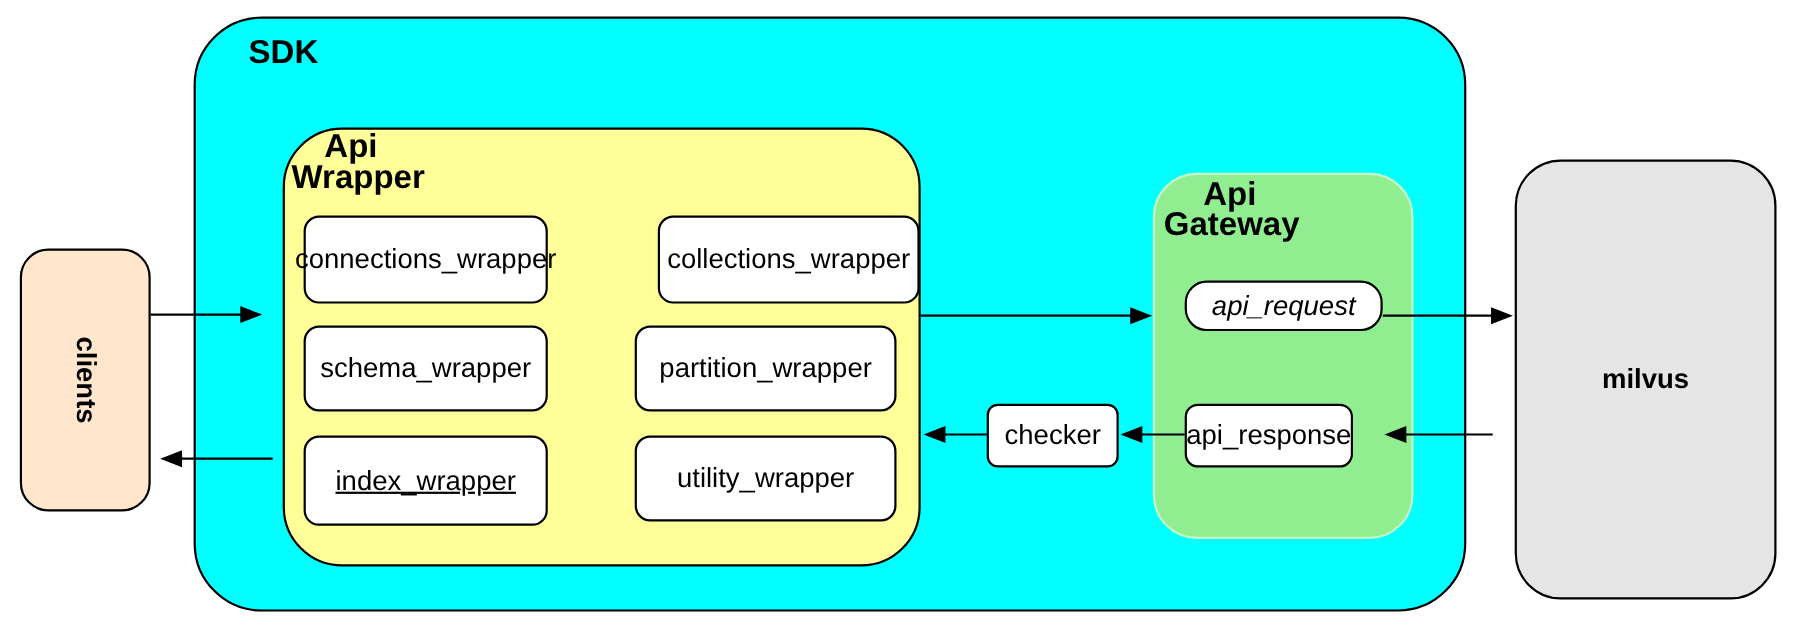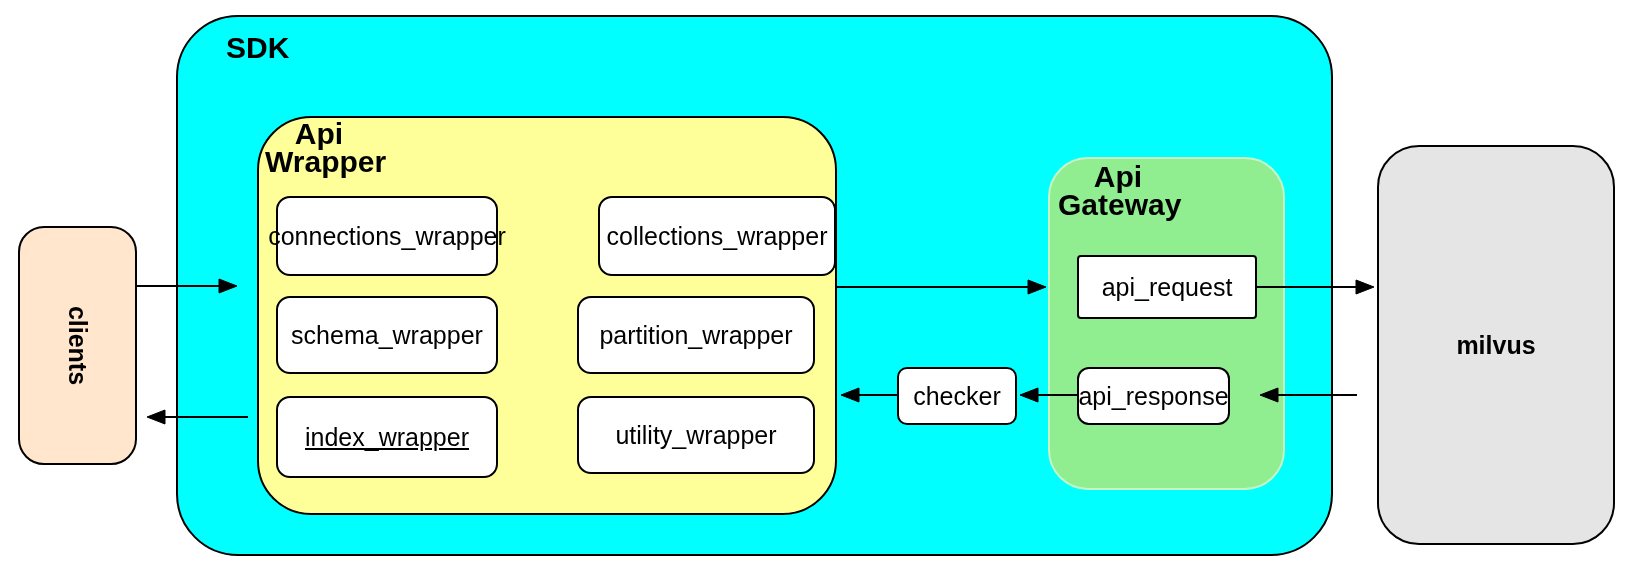--- a/index.html
+++ b/index.html
@@ -46,21 +46,21 @@
   .milvus     { left: 1377px;top: 145px; width: 238px;  height: 400px; border-radius: 42px; }
   .clients    { left: 18px;  top: 226px; width: 119px;  height: 239px; border-radius: 26px; }
   
   .wnode      { background: #ffffff; border-radius: 14px; }
   .m-connections { left: 276px; top: 196px; width: 222px; height: 80px; }
   .m-collections { left: 598px; top: 196px; width: 238px; height: 80px; }
   .m-schema      { left: 276px; top: 296px; width: 222px; height: 78px; }
   .m-partition   { left: 577px; top: 296px; width: 238px; height: 78px; text-align: right; }
   .m-index       { left: 276px; top: 396px; width: 222px; height: 82px; text-decoration: underline; }
   .m-utility     { left: 577px; top: 396px; width: 238px; height: 78px; }
-  .api-request   { left: 1077px; top: 255px; width: 180px; height: 64px; border-radius: 4px; }
+  .api-request   { left: 1077px; top: 255px; width: 180px; height: 46px; border-radius: 20px; font-style: italic; }
   .api-response  { left: 1077px; top: 367px; width: 153px; height: 58px; border-radius: 12px; }
   .checker       { left: 897px;  top: 367px; width: 120px; height: 58px; border-radius: 10px; }
   
   .sdk-title     { left: 226px; top: 34px; }
   .wrapper-title { left: 265px; top: 120px; width: 108px; text-align: center; }
   .gateway-title { left: 1058px; top: 163px; width: 120px; text-align: center; }
   .clients-label-rot {
     display: inline-block;
     transform: rotate(90deg);
     font-size: 25px;

